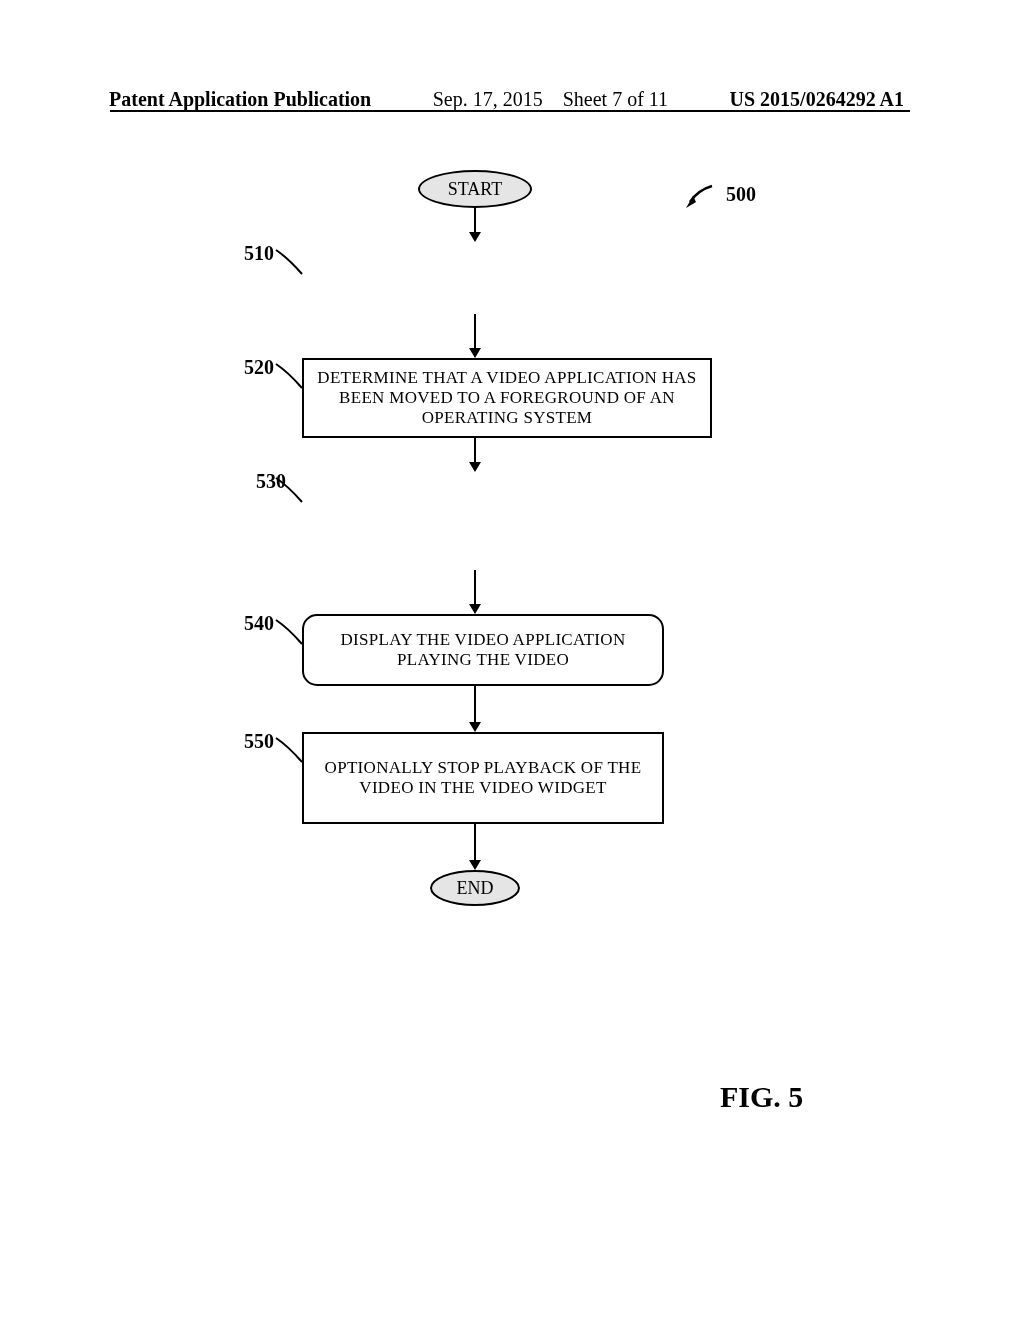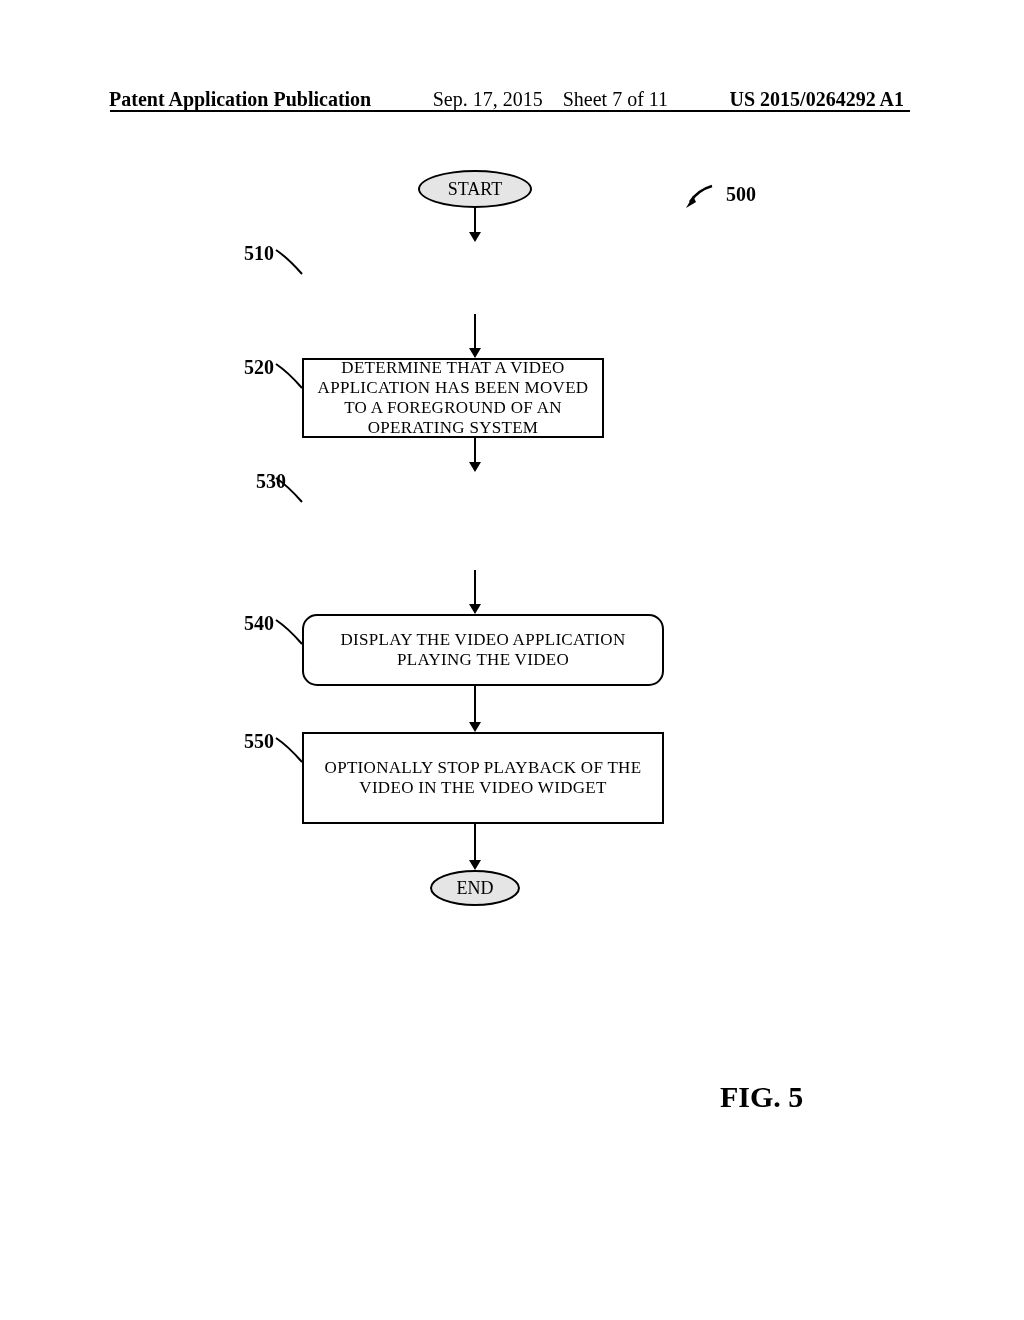--- a/index.html
+++ b/index.html
@@ -119,21 +119,21 @@
   <svg class="fig-arrow" style="left:684px; top:14px;" width="30" height="26">
     <path d="M28 2 Q14 6 6 18" stroke="#000" stroke-width="2.5" fill="none"></path>
     <polygon points="2,24 12,18 9,12" fill="#000"></polygon>
   </svg>
 
   <div class="step-label" style="left:244px; top:72px;">510</div>
   <svg style="position:absolute; left:276px; top:80px;" width="30" height="40">
     <path d="M0 0 Q12 8 26 24" stroke="#000" stroke-width="2" fill="none"></path>
   </svg>
 
-  <div class="box" style="left:302px; top:188px; width:302px; height:80px;">
+  <div class="box" style="left:302px; top:188px; width:410px; height:80px;">
     <span>DETERMINE THAT A VIDEO APPLICATION HAS BEEN MOVED TO A FOREGROUND  OF AN OPERATING SYSTEM</span>
   </div>
   <div class="step-label" style="left:244px; top:186px;">520</div>
   <svg style="position:absolute; left:276px; top:194px;" width="30" height="40">
     <path d="M0 0 Q12 8 26 24" stroke="#000" stroke-width="2" fill="none"></path>
   </svg>
 
   <div class="step-label" style="left:244px; top:300px;margin-left:12px;">530</div>
   <svg style="position:absolute; left:276px; top:308px;" width="30" height="40">
     <path d="M0 0 Q12 8 26 24" stroke="#000" stroke-width="2" fill="none"></path>

